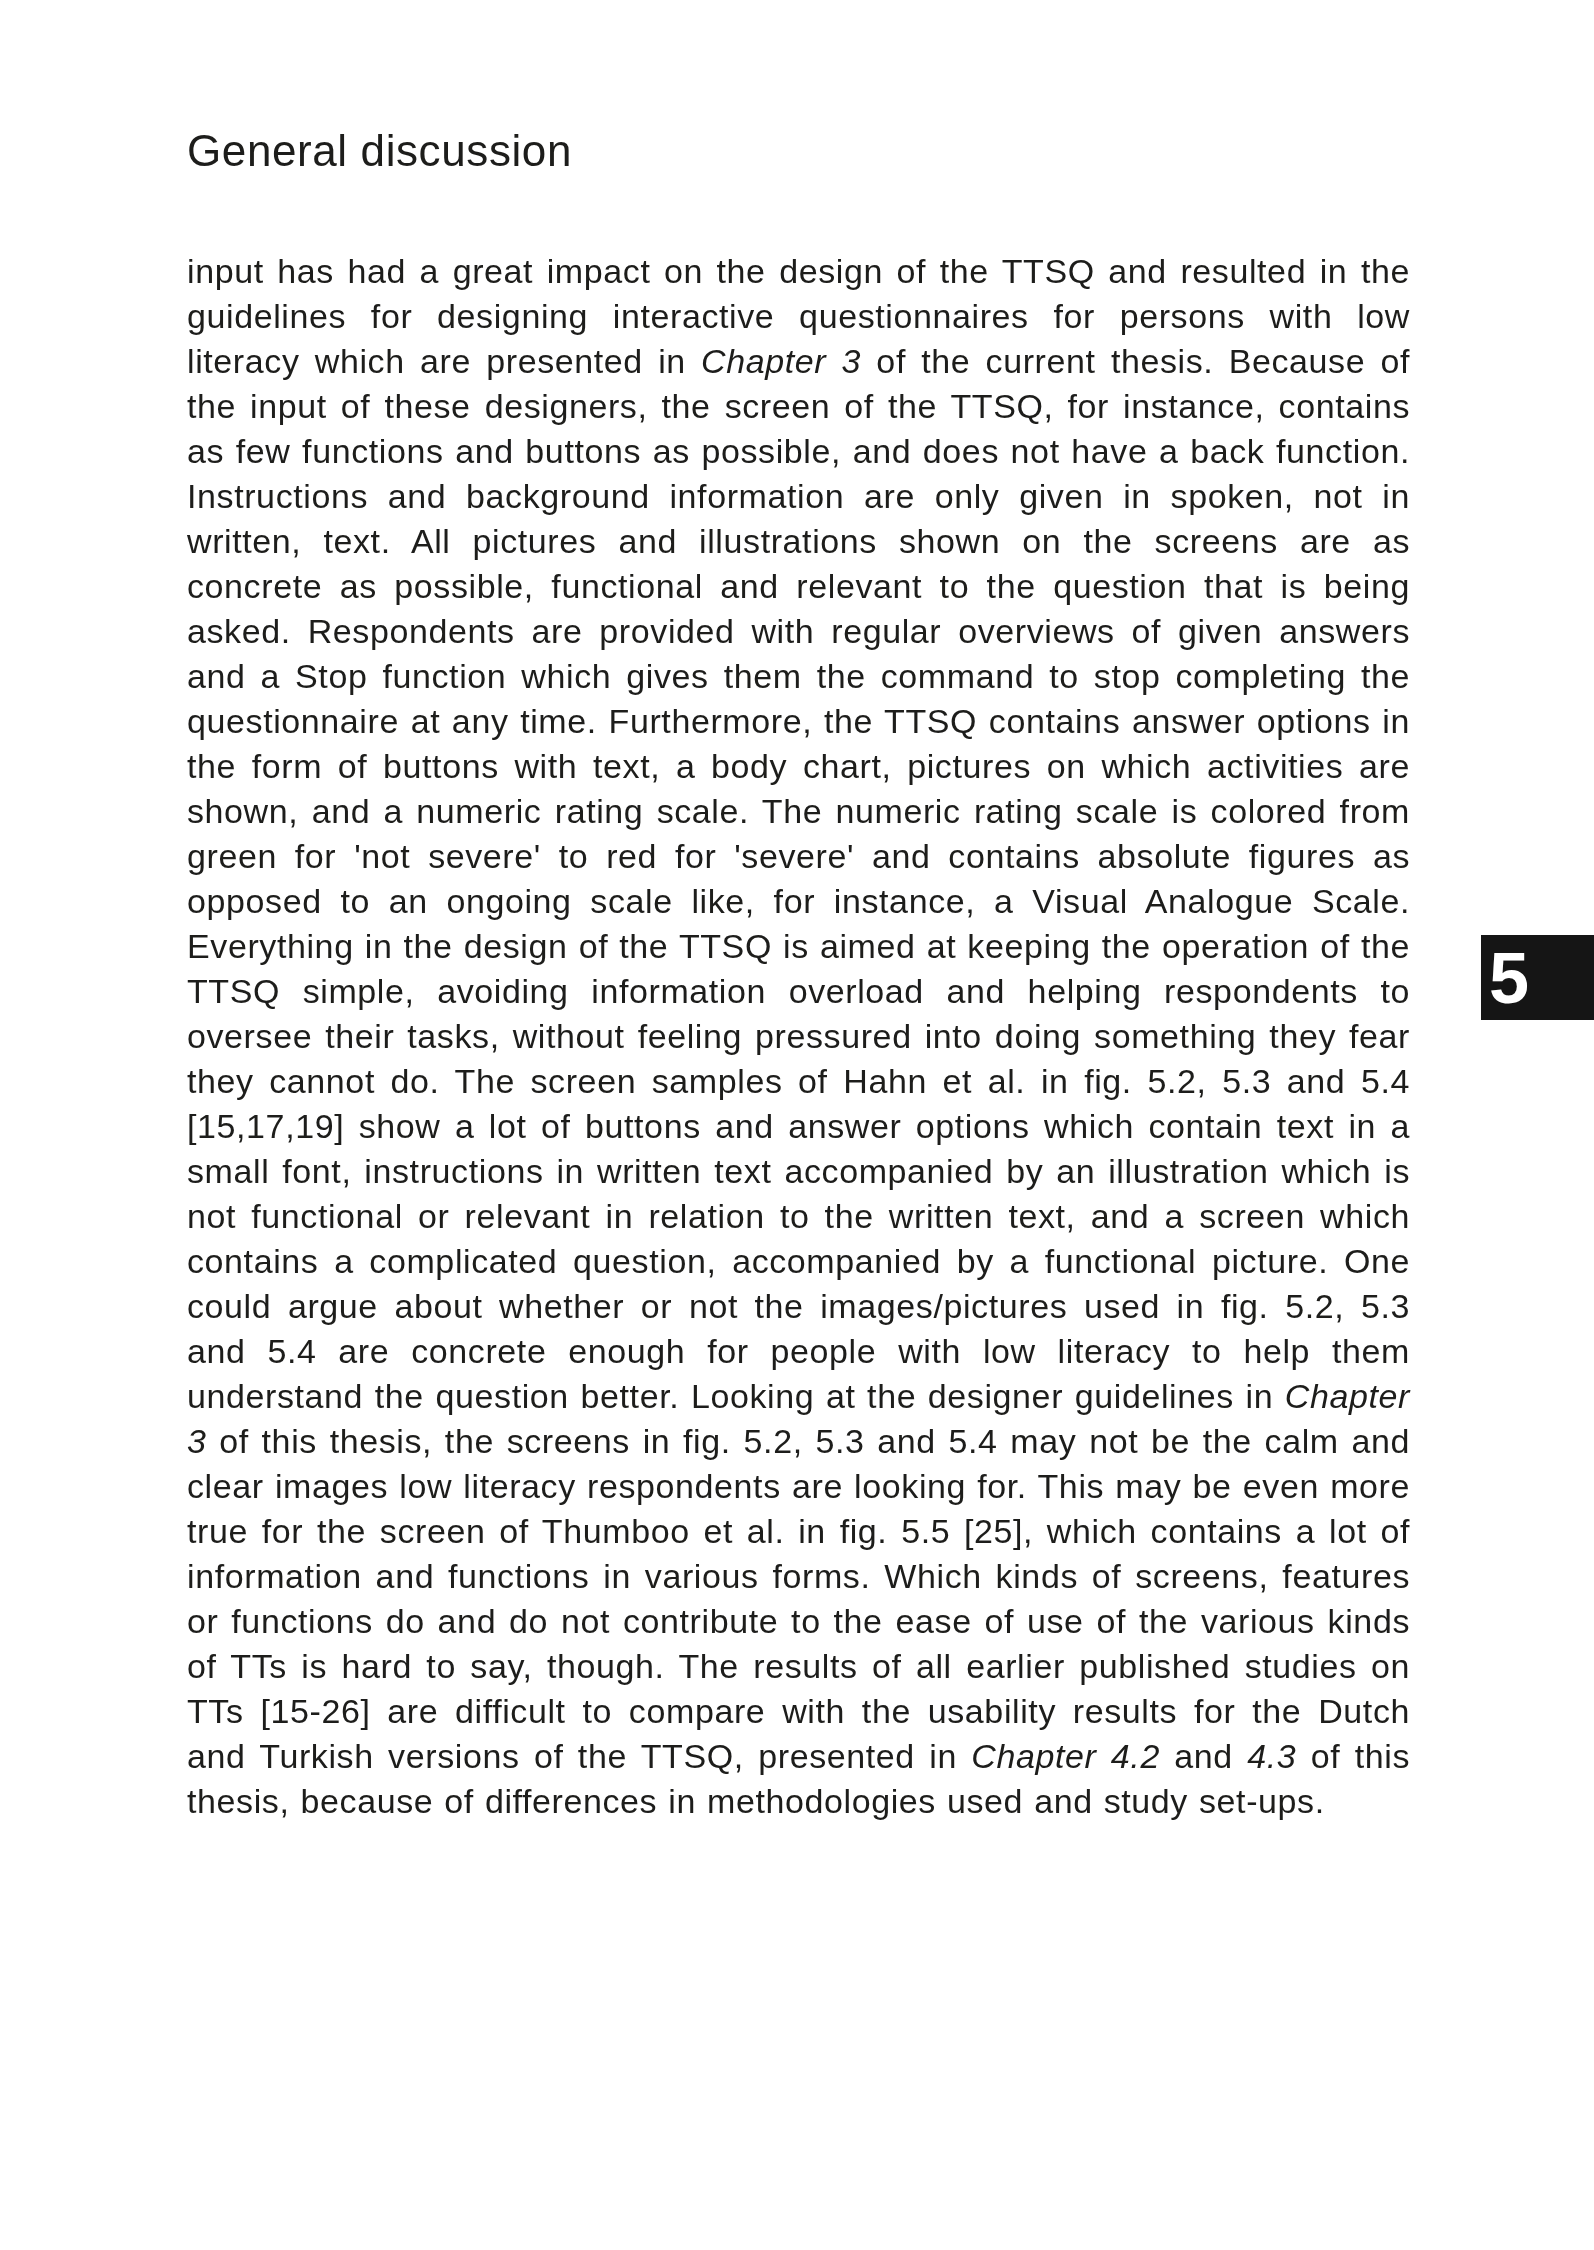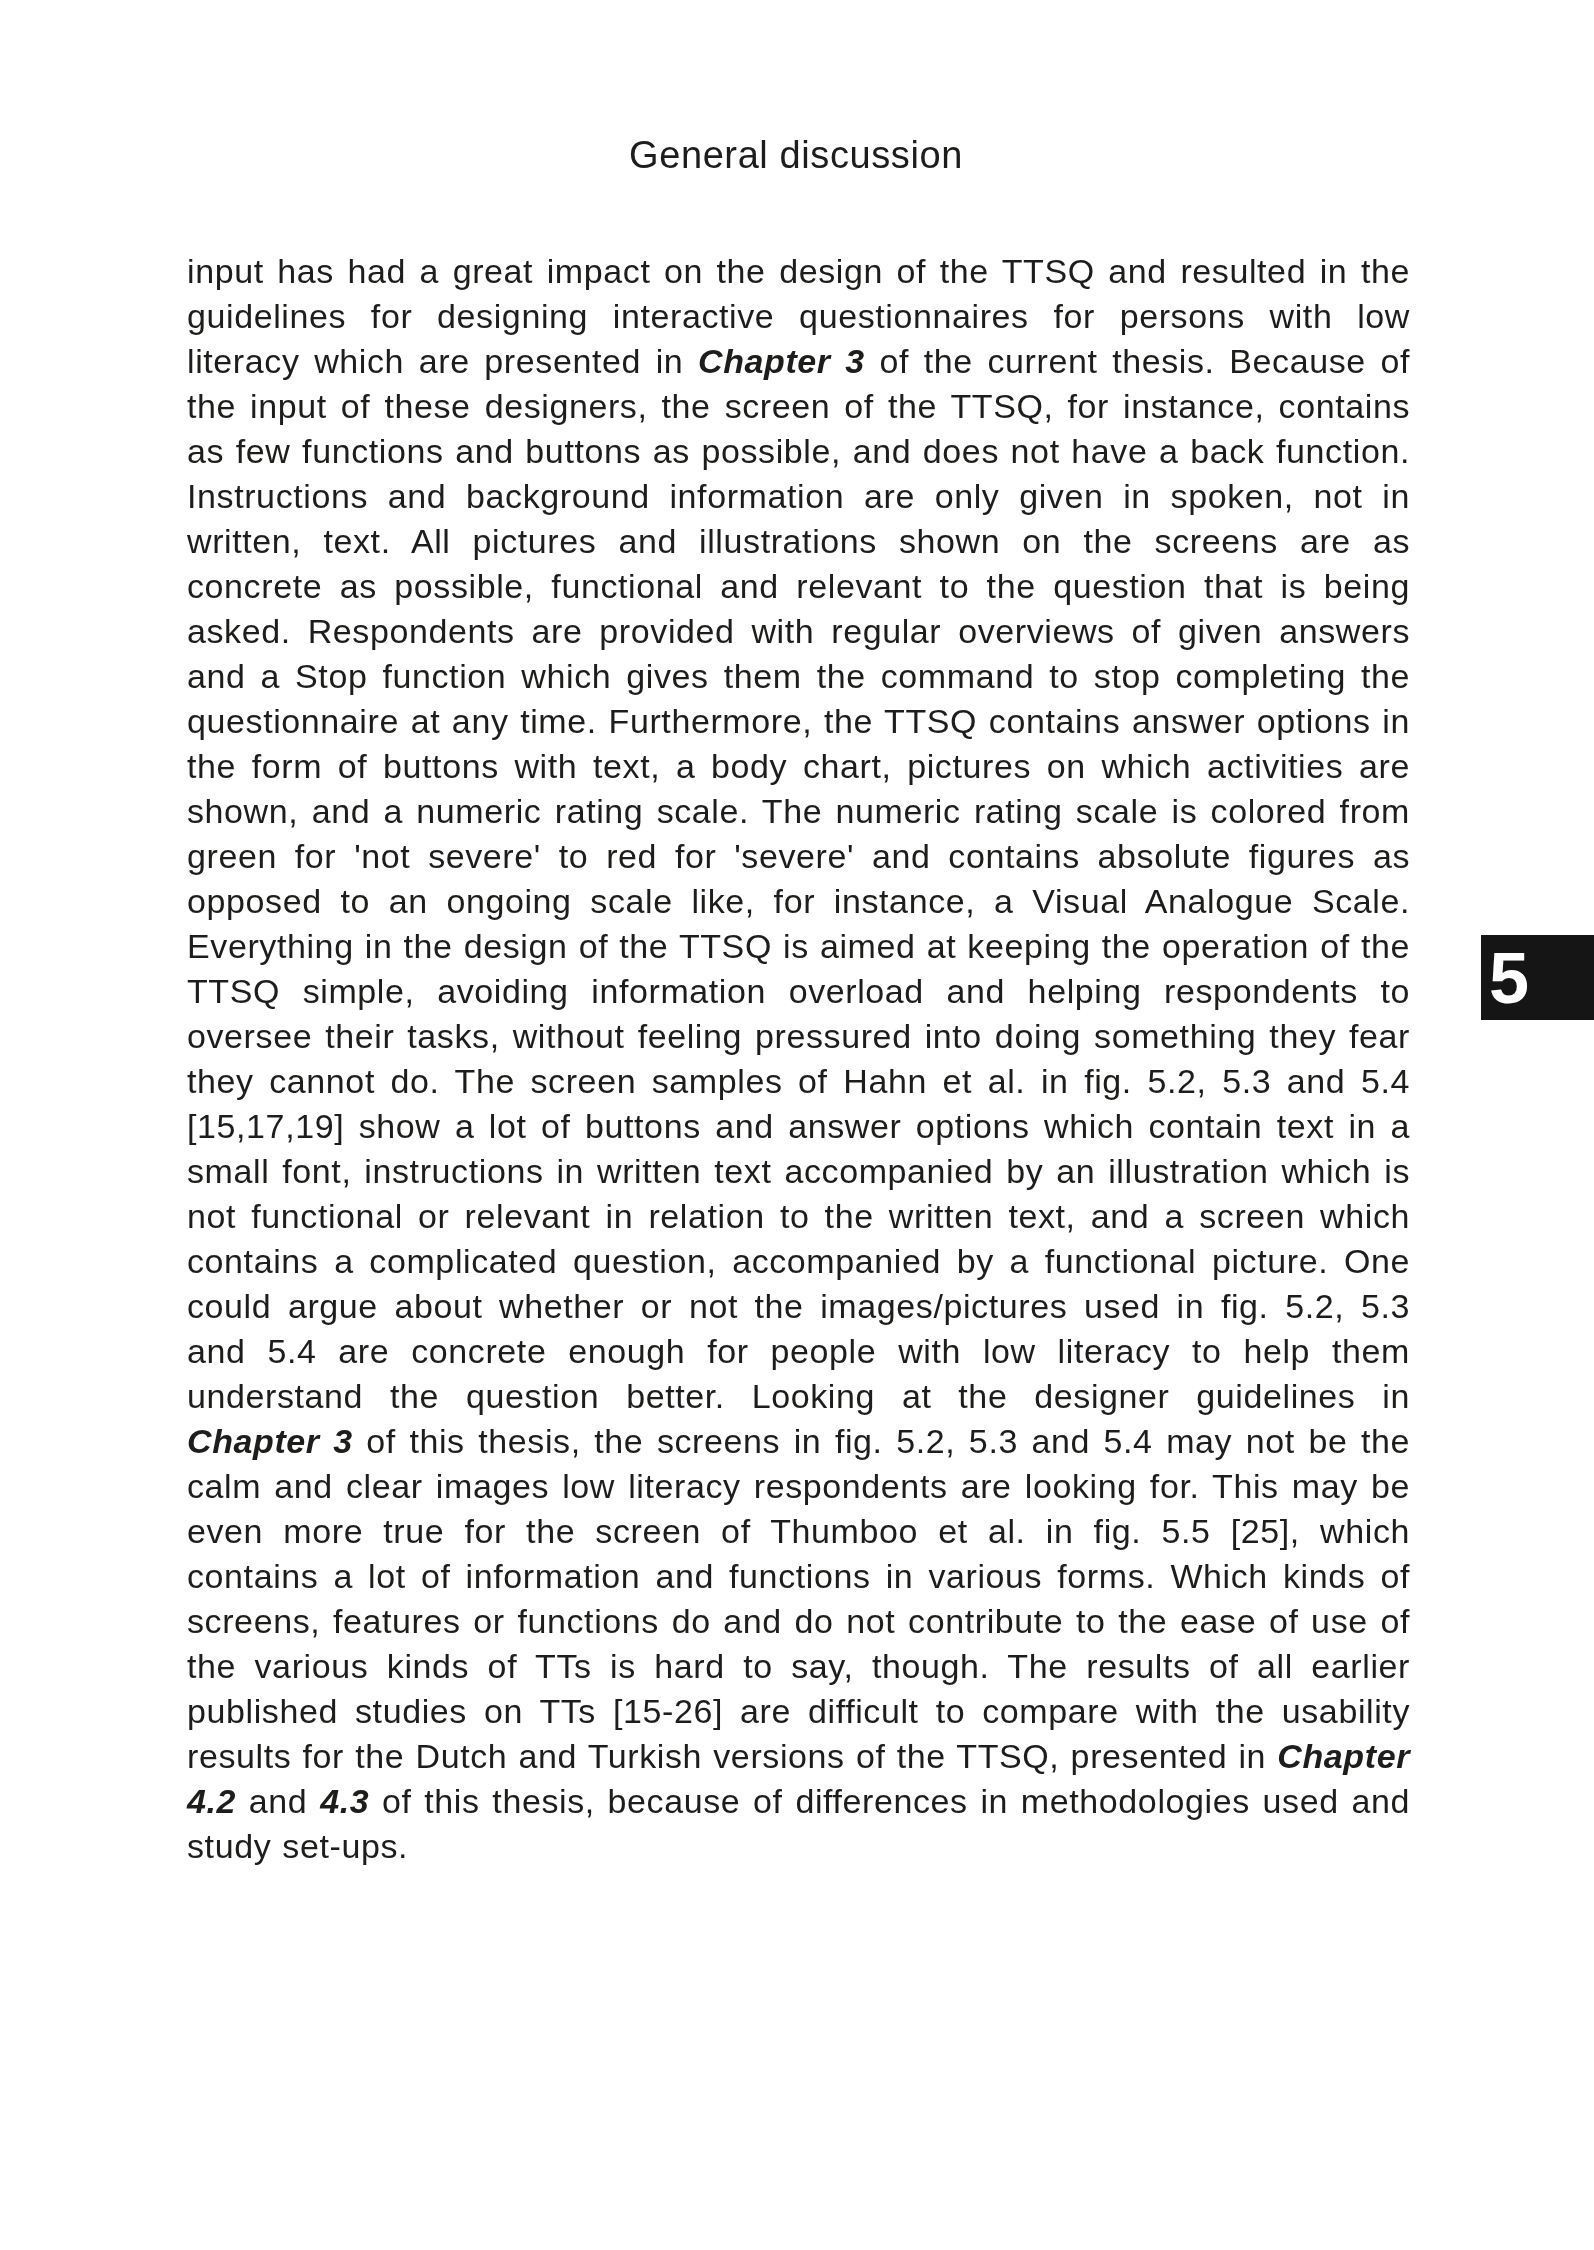--- a/index.html
+++ b/index.html
@@ -11,42 +11,42 @@
     position: relative;
     width: 1594px;
     height: 2250px;
     background: #ffffff;
     font-family: "Liberation Sans", sans-serif;
     color: #1d1d1b;
     overflow: hidden;
   }
   .running-header {
     position: absolute;
-    top: 134px;
+    top: 126px;
     left: 187px;
     width: 1218px;
-    text-align: center;
-    font-size: 38px;
+    text-align: left;
+    font-size: 44px;
     letter-spacing: 0.6px;
     color: #1d1d1b;
   }
   .body-paragraph {
     position: absolute;
     top: 249px;
     left: 187px;
     width: 1223px;
     font-size: 34px;
     line-height: 45px;
     letter-spacing: 0.6px;
     word-spacing: 1px;
     text-align: justify;
     color: #1d1d1b;
   }
   .body-paragraph .bi {
-    font-weight: bold;
+    font-weight: normal;
     font-style: italic;
   }
   .chapter-tab {
     position: absolute;
     top: 935px;
     left: 1481px;
     width: 113px;
     height: 85px;
     background: #151515;
     display: flex;

